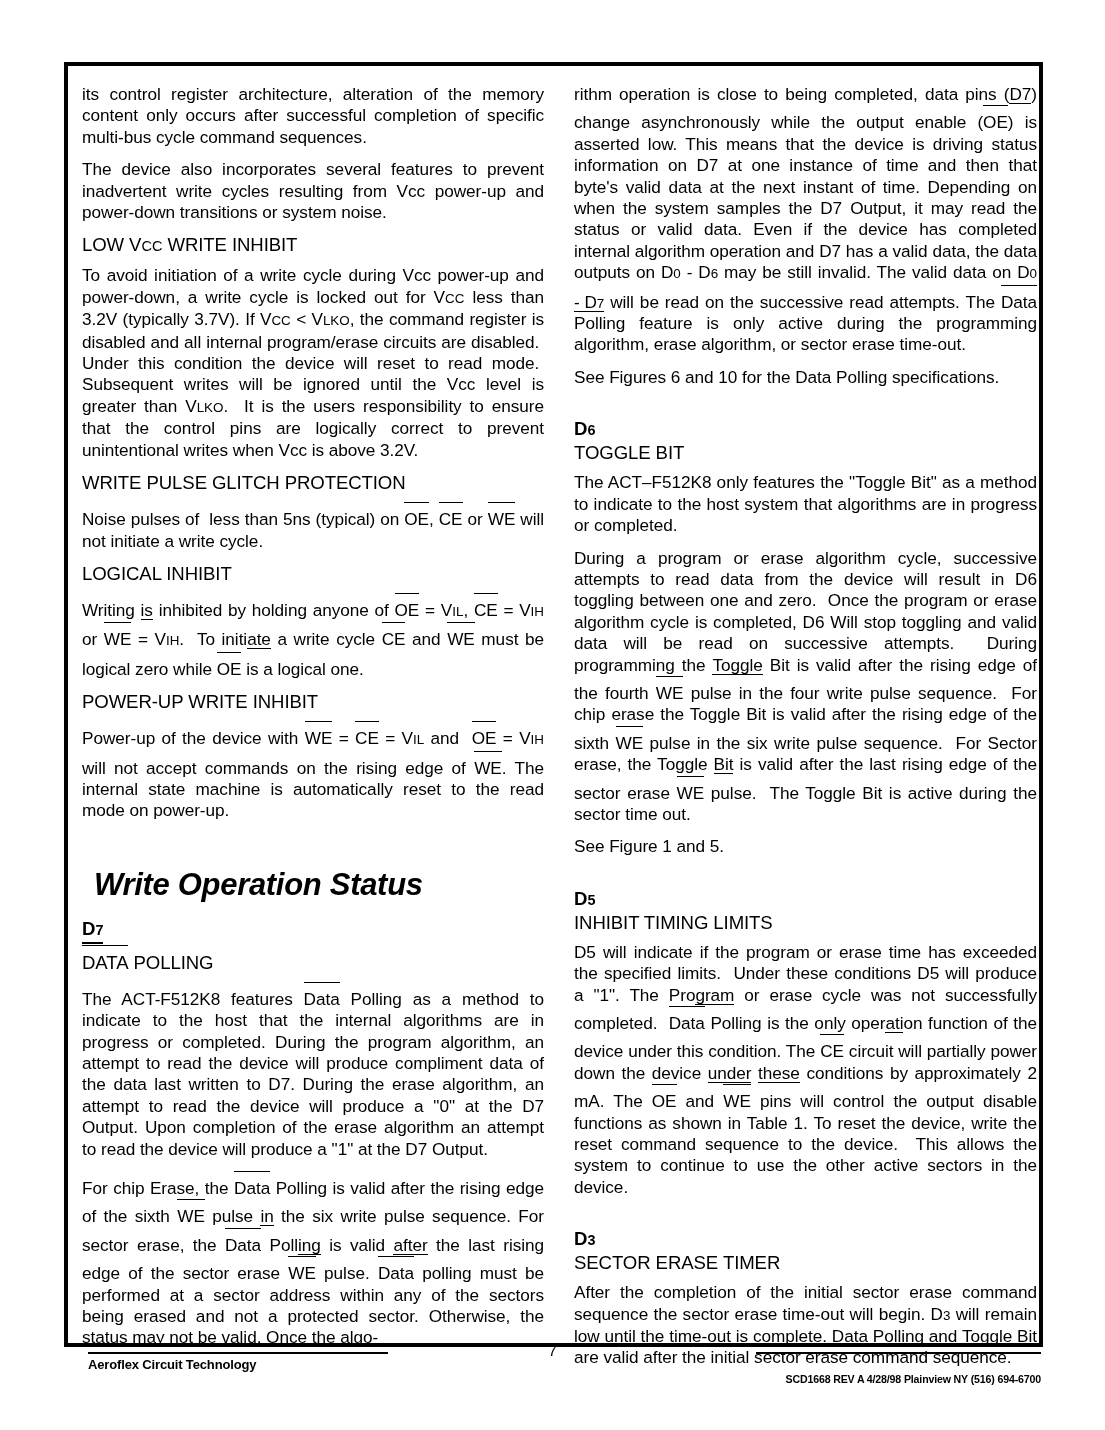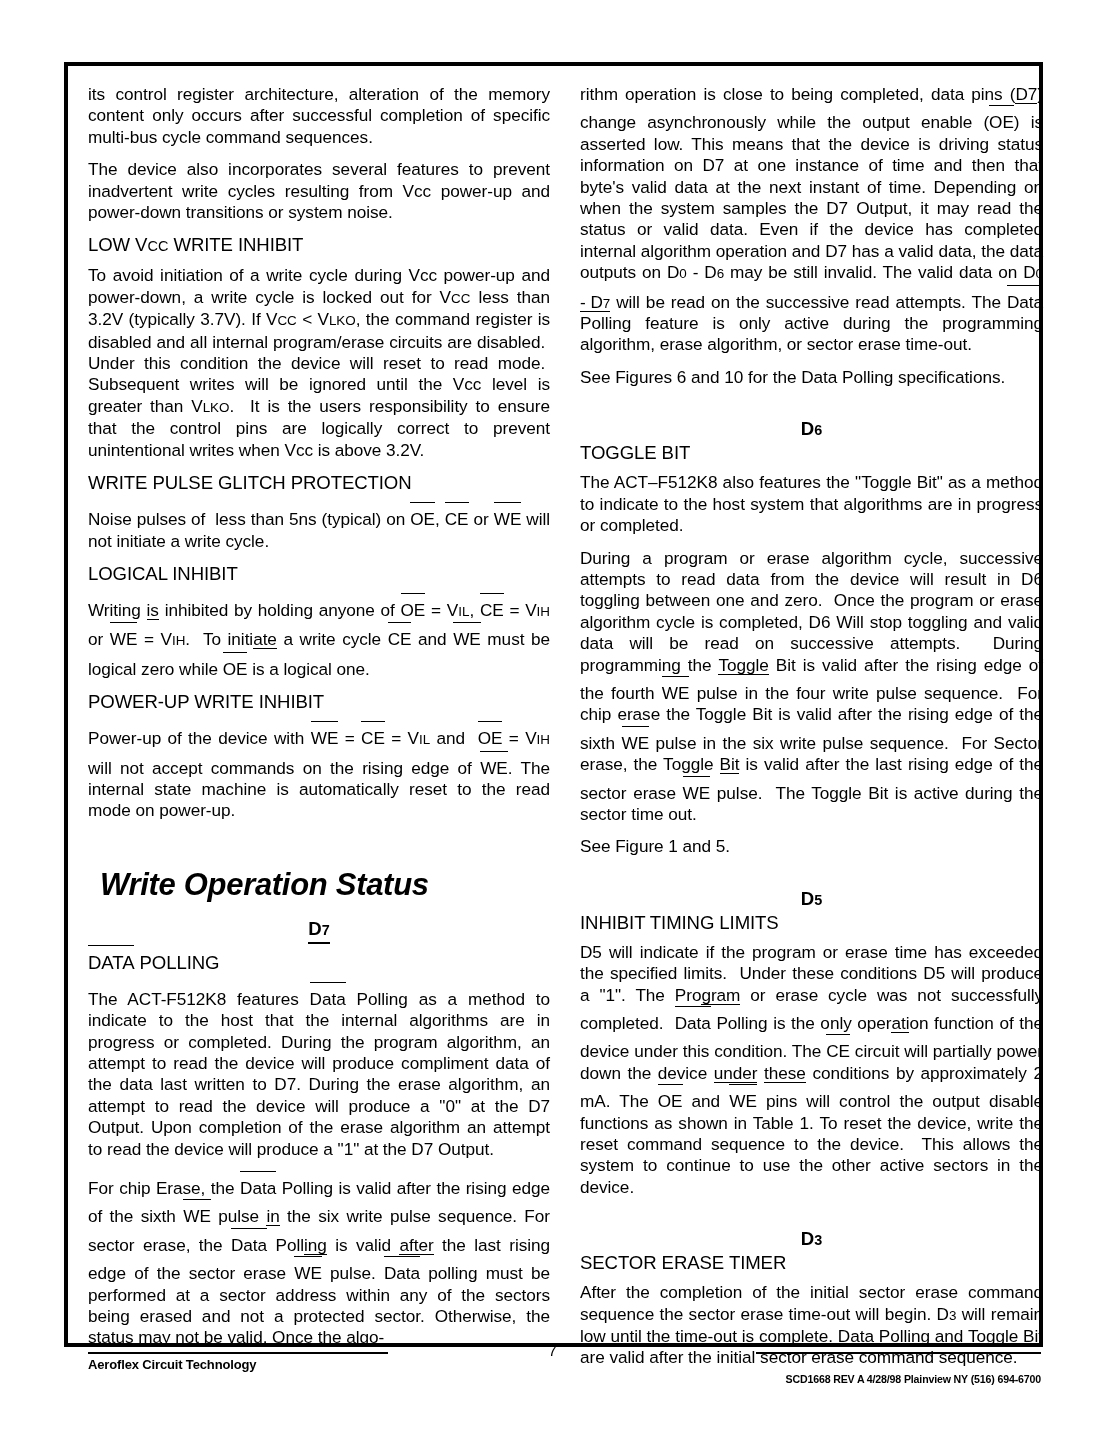--- a/index.html
+++ b/index.html
@@ -23,21 +23,21 @@
     top: 62px;
     width: 979px;
     height: 1285px;
     border: 4px solid #000000;
     box-sizing: border-box;
   }
 
   
   #columns {
     position: absolute;
-    left: 88px;
+    left: 82px;
     top: 84px;
     width: 955px;
     display: flex;
     gap: 30px;
     align-items: flex-start;
   }
   .column {
     width: 462px;
   }
   .column.right { width: 463px; }
@@ -74,21 +74,21 @@
 
   
   .dlabel {
     font-size: 18.6px;
     font-weight: bold;
     line-height: 21px;
     margin: 0;
     display: inline-block;
   }
   .dlabel .sub { font-size: 14.4px; }
-  .dblock { margin-bottom: 1px; text-align: center; }
+  .dblock { margin-bottom: 1px; }
   
   .dlabel.ruled {
     border-bottom: 2px solid #000;
     padding-bottom: 1px;
   }
 
   
   .ovl {                 
     border-top: 1.6px solid #000;
     padding-top: 8px;
@@ -192,21 +192,21 @@
 
     <p class="body">rithm operation is close to being completed, data pins (<span class="unl">D7</span>) change asynchronously while the output enable (<span class="ovl">OE</span>) is asserted low. This means that the device is driving status information on D7 at one instance of time and then that byte's valid data at the next instant of time. Depending on when the system samples the D7 Output, it may read the status or valid data. Even if the device has completed internal algorithm operation and D7 has a valid data, the data outputs on D<span class="sub">0</span> - D<span class="sub">6</span> may be still invalid. The valid data on D<span class="sub">0</span> <span class="unl">- D<span class="sub">7</span></span> will be read on the successive read attempts. The <span class="ovl">Data</span> Polling feature is only active during the programming algorithm, erase algorithm, or sector erase time-out.</p>
 
     <p class="body">See Figures 6 and 10 for the Data Polling specifications.</p>
 
     <div class="dblock sec-gap-lg">
       <span class="dlabel">D<span class="sub">6</span></span>
     </div>
     <h2 class="sec">TOGGLE BIT</h2>
 
-    <p class="body">The ACT–F512K8 also features the "Toggle Bit" as a method to indicate to the host system that algorithms are in progress or completed.</p>
+    <p class="body">The ACT–F512K8 only features the "Toggle Bit" as a method to indicate to the host system that algorithms are in progress or completed.</p>
 
     <p class="body">During a program or erase algorithm cycle, successive attempts to read data from the device will result in D6 toggling between one and zero.&nbsp; Once the program or erase algorithm cycle is completed, D6 Will stop toggling and valid data will be read on successive attempts.&nbsp; During programming the <span class="unl">Toggle</span> Bit is valid after the rising edge of the fourth <span class="ovl">WE</span> pulse in the four write pulse sequence.&nbsp; For chip erase the Toggle Bit is valid after the rising edge of the sixth <span class="ovl">WE</span> pulse in the six write pulse sequence.&nbsp; For Sector erase, the Toggle <span class="unl">Bit</span> is valid after the last rising edge of the sector erase <span class="ovl">WE</span> pulse.&nbsp; The Toggle Bit is active during the sector time out.</p>
 
     <p class="body">See Figure 1 and 5.</p>
 
     <div class="dblock sec-gap-lg">
       <span class="dlabel">D<span class="sub">5</span></span>
     </div>
     <h2 class="sec">INHIBIT TIMING LIMITS</h2>
 

